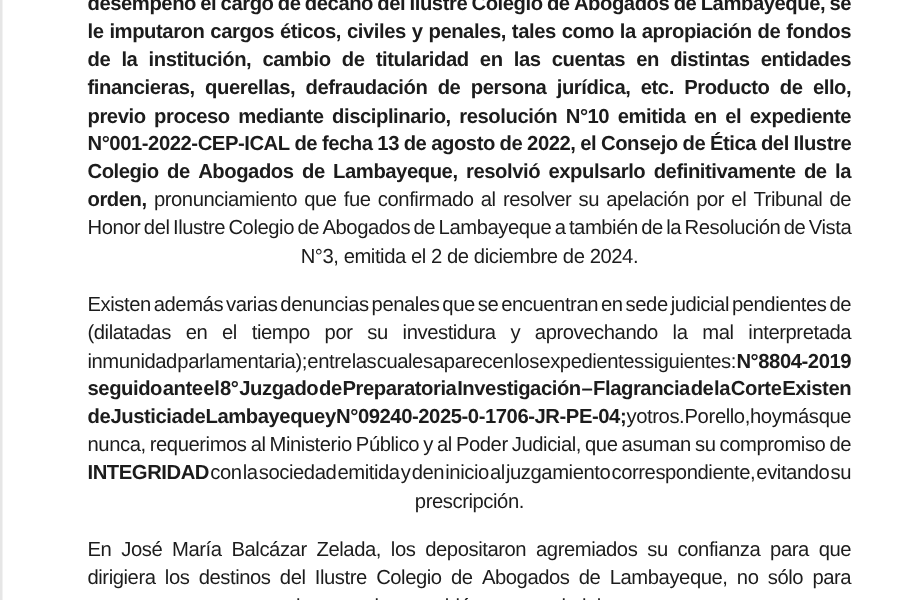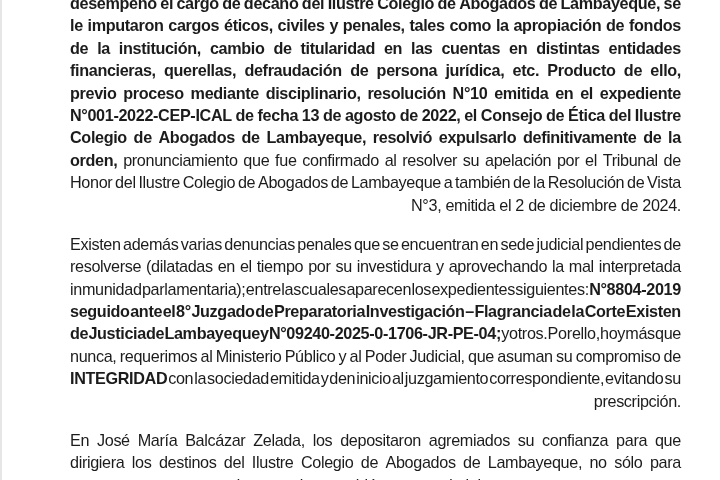--- a/index.html
+++ b/index.html
@@ -1,20 +1,20 @@
 <!DOCTYPE html>
 <html><head>
 <meta charset="utf-8">
 <style>
   html, body { margin:0; padding:0; }
   body { width:720px; height:480px; overflow:hidden; background:#ffffff; position:relative; font-family:"Liberation Sans", sans-serif; color:#1c1c1c; }
   .edge { position:absolute; left:0; top:0; width:2px; height:480px; background:#e6e6e6; }
   .page { position:absolute; left:70px; top:-8px; width:611px; }
   .line { height:22.4px; line-height:22.4px; font-size:16.2px; white-space:nowrap; display:flex; justify-content:space-between; letter-spacing:-0.35px; }
-  .line.last { justify-content:flex-end; }
+  .line.last { justify-content:center; }
   .b { font-weight:bold; }
   .gap { height:17px; }
   .w { display:inline-block; }
 </style>
 </head>
 <body>
 
 <div class="edge"></div>
 <div class="page" id="page">
     <div>
@@ -161,21 +161,20 @@
         <span class="w">que</span>
         <span class="w">se</span>
         <span class="w">encuentran</span>
         <span class="w">en</span>
         <span class="w">sede</span>
         <span class="w">judicial</span>
         <span class="w">pendientes</span>
         <span class="w">de</span>
       </div>
       <div class="line">
-        <span class="w">resolverse</span>
         <span class="w">(dilatadas</span>
         <span class="w">en</span>
         <span class="w">el</span>
         <span class="w">tiempo</span>
         <span class="w">por</span>
         <span class="w">su</span>
         <span class="w">investidura</span>
         <span class="w">y</span>
         <span class="w">aprovechando</span>
         <span class="w">la</span>

